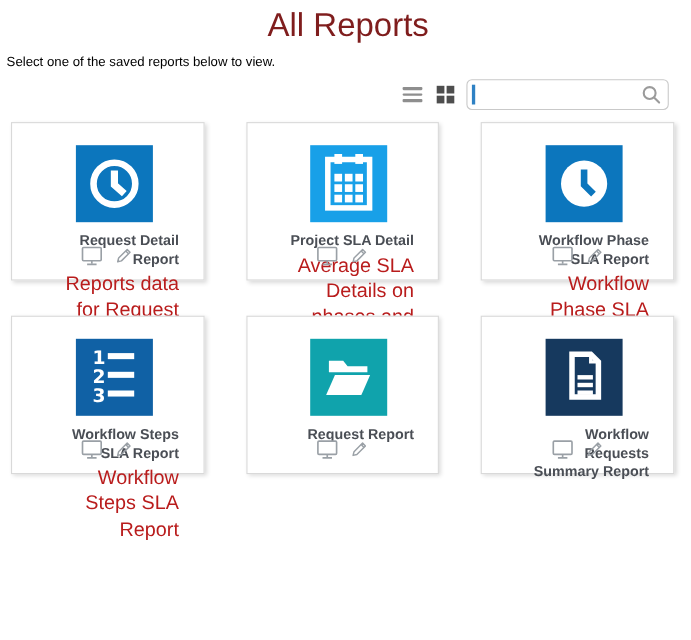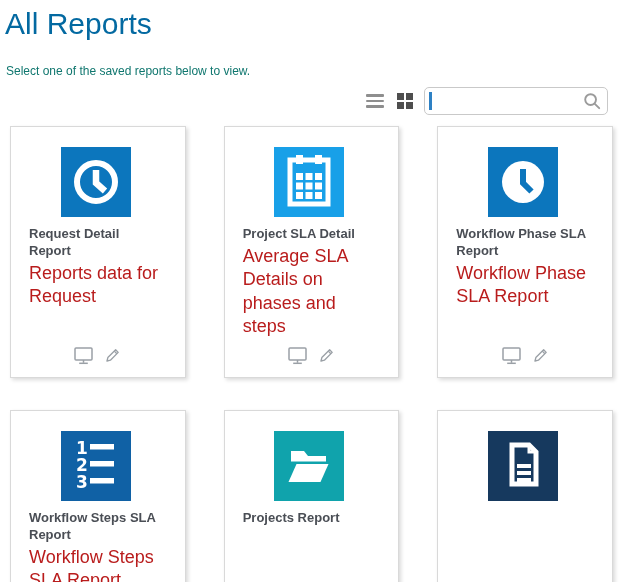--- a/index.html
+++ b/index.html
@@ -7,25 +7,25 @@
     width:628px;height:582px;overflow:hidden;
     font-family:"Liberation Sans","DejaVu Sans",sans-serif;
     -webkit-font-smoothing:antialiased;
   }
   .page{width:628px;height:582px;position:relative;}
 
   
   .page-title{
     margin:6px 0 0 5px;
     font-size:30px;font-weight:300;line-height:1.2;
-    color:#0369a1;letter-spacing:0;
+    color:#7f1d1d;letter-spacing:0;text-align:center;
   }
   .page-subtitle{
-    margin:22px 0 0 6px;
-    font-size:12px;color:#0f766e;
+    margin:7px 0 0 6px;
+    font-size:12px;color:#000000;
   }
 
   
   .toolbar{
     display:flex;align-items:center;justify-content:flex-end;
     gap:9px;margin:9px 20px 0 0;height:28px;
   }
   .view-btn{
     background:none;border:none;padding:2px;cursor:pointer;
     display:flex;align-items:center;justify-content:center;
@@ -52,22 +52,22 @@
 
   
   .cards{
     display:grid;grid-template-columns:repeat(3,1fr);
     column-gap:38px;row-gap:32px;
     padding:0 15px 0 10px;margin-top:11px;
   }
   .card{
     background:#fff;border:1px solid #d9d9d9;
     box-shadow:2px 2px 4px rgba(0,0,0,0.15);
-    height:252px;position:relative;text-align:left;
-    padding:20px 8px 0 4px;box-sizing:border-box;cursor:pointer;
+    height:144px;position:relative;text-align:right;
+    padding:20px 8px 0 20px;box-sizing:border-box;cursor:pointer;
   }
   .tile{
     width:70px;height:70px;margin:0 auto 9px auto;
     display:flex;align-items:center;justify-content:center;
   }
   .tile svg{display:block;width:70px;height:70px;}
   .card-title{
     font-size:13px;font-weight:bold;color:#4a4e55;line-height:1.3;
     padding:0 14px;
   }
@@ -253,21 +253,21 @@
 
   <div class="card">
     <div class="tile" style="background: rgb(16, 163, 172); --tile: #10a3ac;">
           <svg viewBox="0 0 70 70">
             <g fill="#fff">
               <path d="M17 20 L30 20 L34 25 L52 25 L52 30.5 L17 30.5 Z"></path>
               <path d="M14.5 51 L22.5 33 L54.5 33 L46.5 51 Z"></path>
             </g>
           </svg>
         </div>
-    <div class="card-title">Projects Report</div>
+    <div class="card-title">Request Report</div>
     <div class="card-desc"></div>
     <div class="card-footer">
       <button class="action-btn">
         <svg width="21" height="19" viewBox="0 0 21 19">
           <rect x="2" y="2" width="17" height="12" rx="1" fill="none" stroke="currentColor" stroke-width="1.5"></rect>
           <line x1="10.5" y1="14" x2="10.5" y2="16.8" stroke="currentColor" stroke-width="1.5"></line>
           <line x1="6.2" y1="17.3" x2="14.8" y2="17.3" stroke="currentColor" stroke-width="1.5"></line>
         </svg>
       </button>
       <button class="action-btn">
@@ -286,20 +286,21 @@
           <svg viewBox="0 0 70 70">
             <path d="M24 14 H41 L48 21 V53 H24 Z" fill="none" stroke="#fff" stroke-width="5"></path>
             <path d="M41 14 V21 H48" fill="none" stroke="#fff" stroke-width="3"></path>
             <g fill="#fff">
               <rect x="29" y="33" width="14" height="4"></rect>
               <rect x="29" y="40" width="14" height="4"></rect>
               <rect x="29" y="47" width="14" height="4"></rect>
             </g>
           </svg>
         </div>
+    <div class="card-title">Workflow Requests Summary Report</div>
     <div class="card-desc"></div>
     <div class="card-footer">
       <button class="action-btn">
         <svg width="21" height="19" viewBox="0 0 21 19">
           <rect x="2" y="2" width="17" height="12" rx="1" fill="none" stroke="currentColor" stroke-width="1.5"></rect>
           <line x1="10.5" y1="14" x2="10.5" y2="16.8" stroke="currentColor" stroke-width="1.5"></line>
           <line x1="6.2" y1="17.3" x2="14.8" y2="17.3" stroke="currentColor" stroke-width="1.5"></line>
         </svg>
       </button>
       <button class="action-btn">

